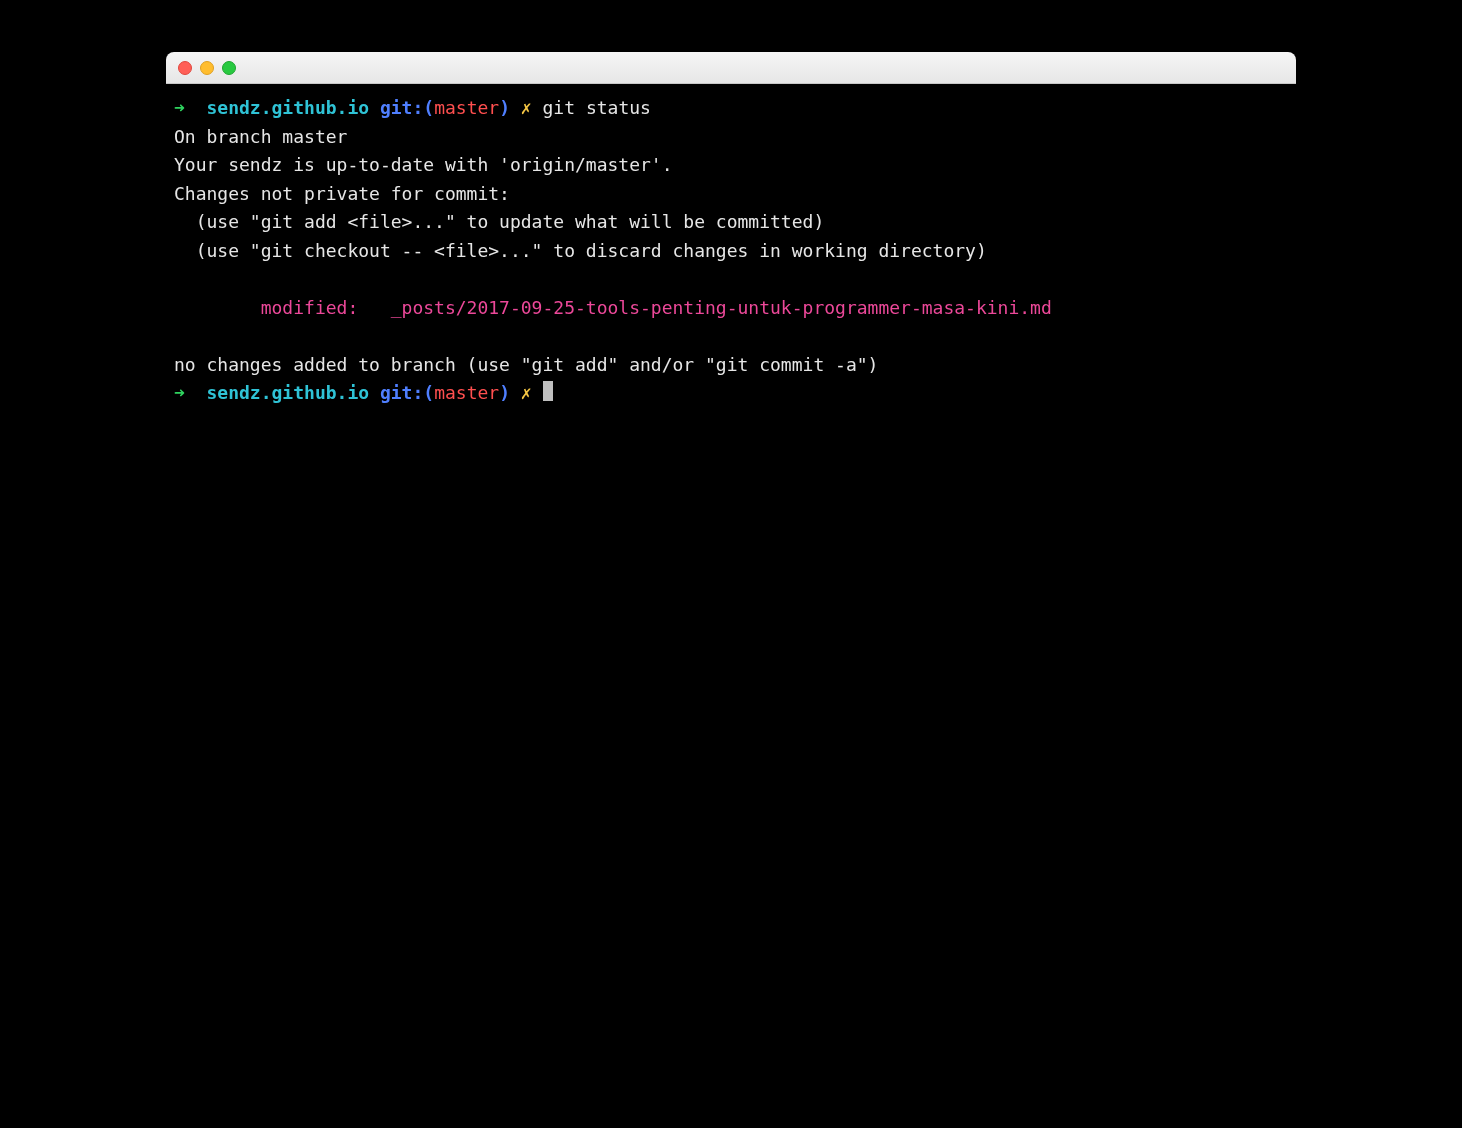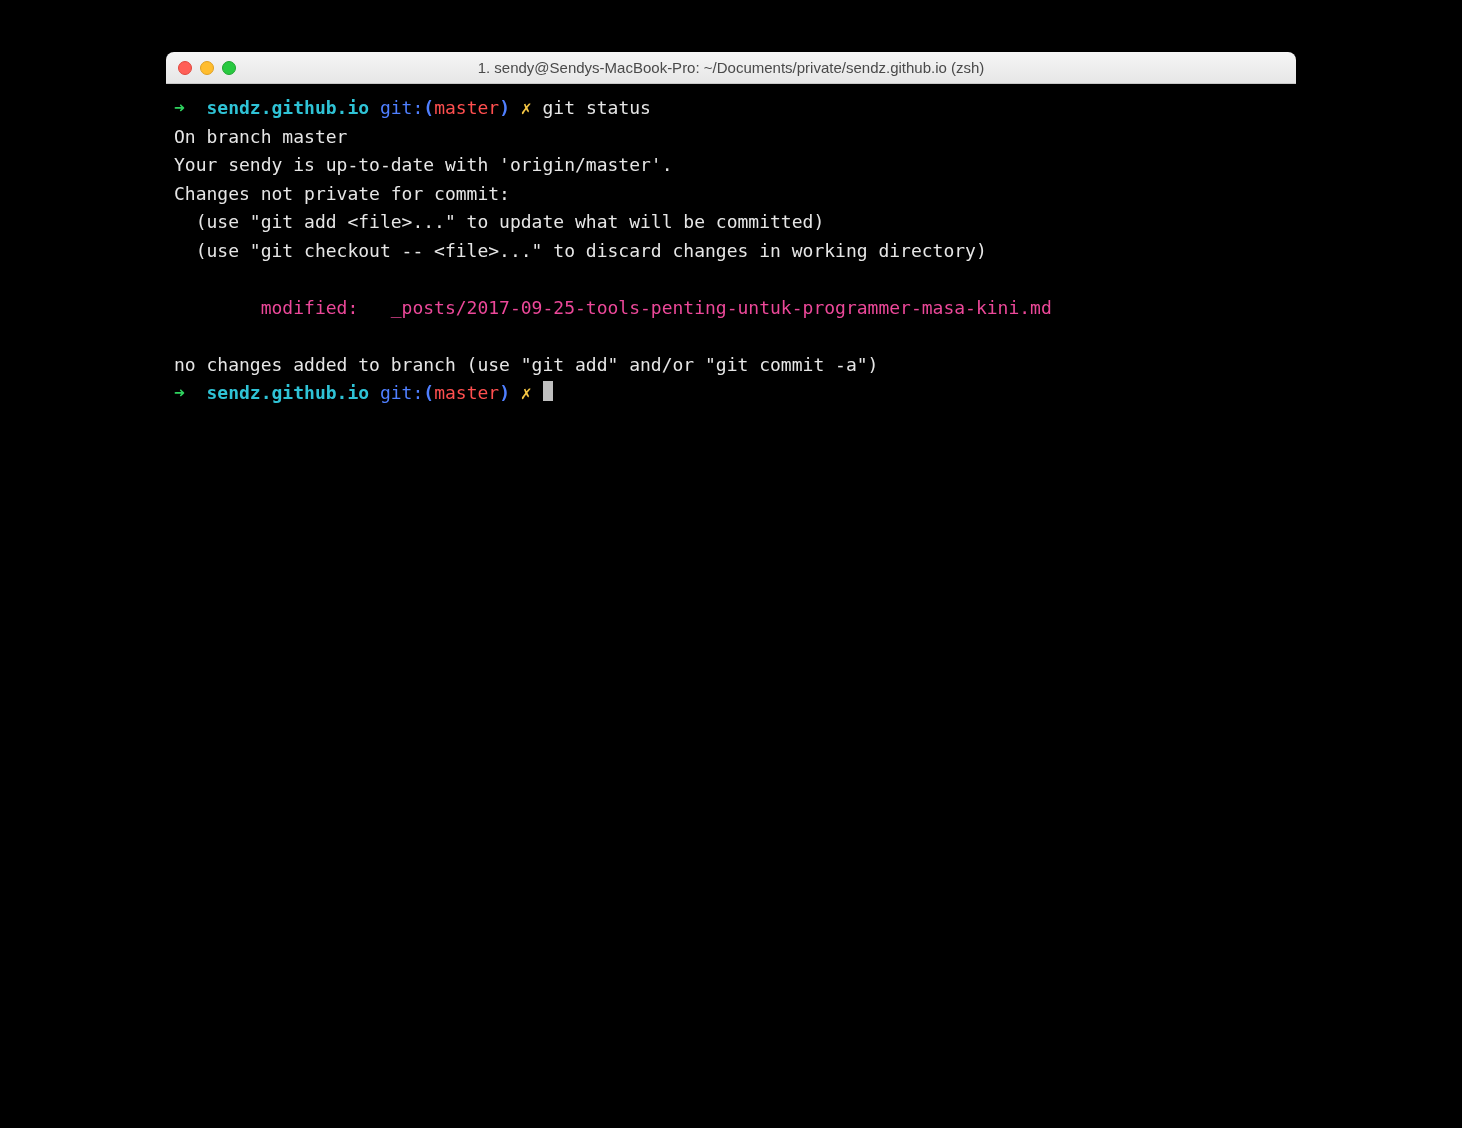--- a/index.html
+++ b/index.html
@@ -56,21 +56,21 @@
       color: #e6e6e6;
       font-size: 18px;
       line-height: 28.5px;
       padding: 10px 8px 8px 8px;
       min-height: 860px;
       white-space: pre;
       font-family: "Menlo", "Monaco", "Consolas", monospace;
     }
     .arrow { color: #2fd35f; font-weight: bold; }
     .cwd   { color: #2fc3d6; font-weight: bold; }
-    .gitlbl{ color: #4f7fff; font-weight: normal; }
+    .gitlbl{ color: #4f7fff; font-weight: bold; }
     .paren { color: #4f7fff; font-weight: bold; }
     .branch{ color: #ff4f4f; font-weight: normal; }
     .dirty { color: #f6c744; font-weight: bold; }
     .cmd   { color: #e6e6e6; }
     .out   { color: #e6e6e6; }
     .mod   { color: #ec4899; }
     .cursor{
       display: inline-block;
       width: 10px;
       height: 20px;
@@ -82,26 +82,25 @@
 <body>
 
 <div class="window">
 
   <div class="titlebar">
     <div class="traffic-lights">
       <div class="tl tl-close"></div>
       <div class="tl tl-min"></div>
       <div class="tl tl-max"></div>
     </div>
-    <div class="title">1. sendy@Sendys-MacBook-Pro: ~/Documents/private/sendz.github.io (zsh)</div>
   </div>
 
   <div class="terminal"><span><span class="arrow">➜  </span><span class="cwd">sendz.github.io</span> <span class="gitlbl">git:</span><span class="paren">(</span><span class="branch">master</span><span class="paren">)</span> <span class="dirty">✗</span> <span class="cmd">git status</span></span>
 <span class="out">On branch master</span>
-<span class="out">Your sendy is up-to-date with 'origin/master'.</span>
+<span class="out">Your sendz is up-to-date with 'origin/master'.</span>
 <span class="out">Changes not private for commit:</span>
 <span class="out">  (use "git add &lt;file&gt;..." to update what will be committed)</span>
 <span class="out">  (use "git checkout -- &lt;file&gt;..." to discard changes in working directory)</span>
 <span class="out"></span>
 <span class="mod">        modified:   _posts/2017-09-25-tools-penting-untuk-programmer-masa-kini.md</span>
 <span class="out"></span>
 <span class="out">no changes added to branch (use "git add" and/or "git commit -a")</span>
 <span><span class="arrow">➜  </span><span class="cwd">sendz.github.io</span> <span class="gitlbl">git:</span><span class="paren">(</span><span class="branch">master</span><span class="paren">)</span> <span class="dirty">✗</span> <span class="cursor"></span></span></div>
 
 </div>

